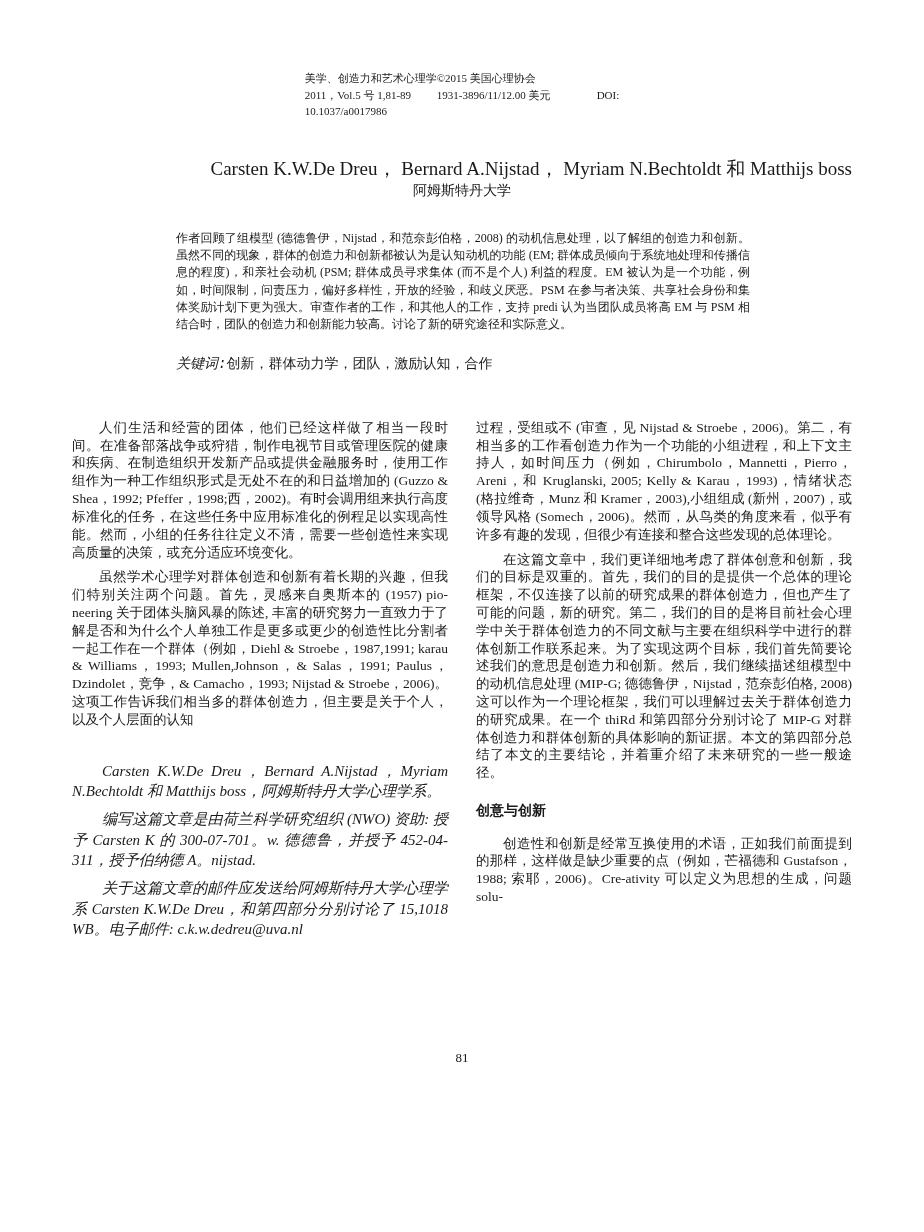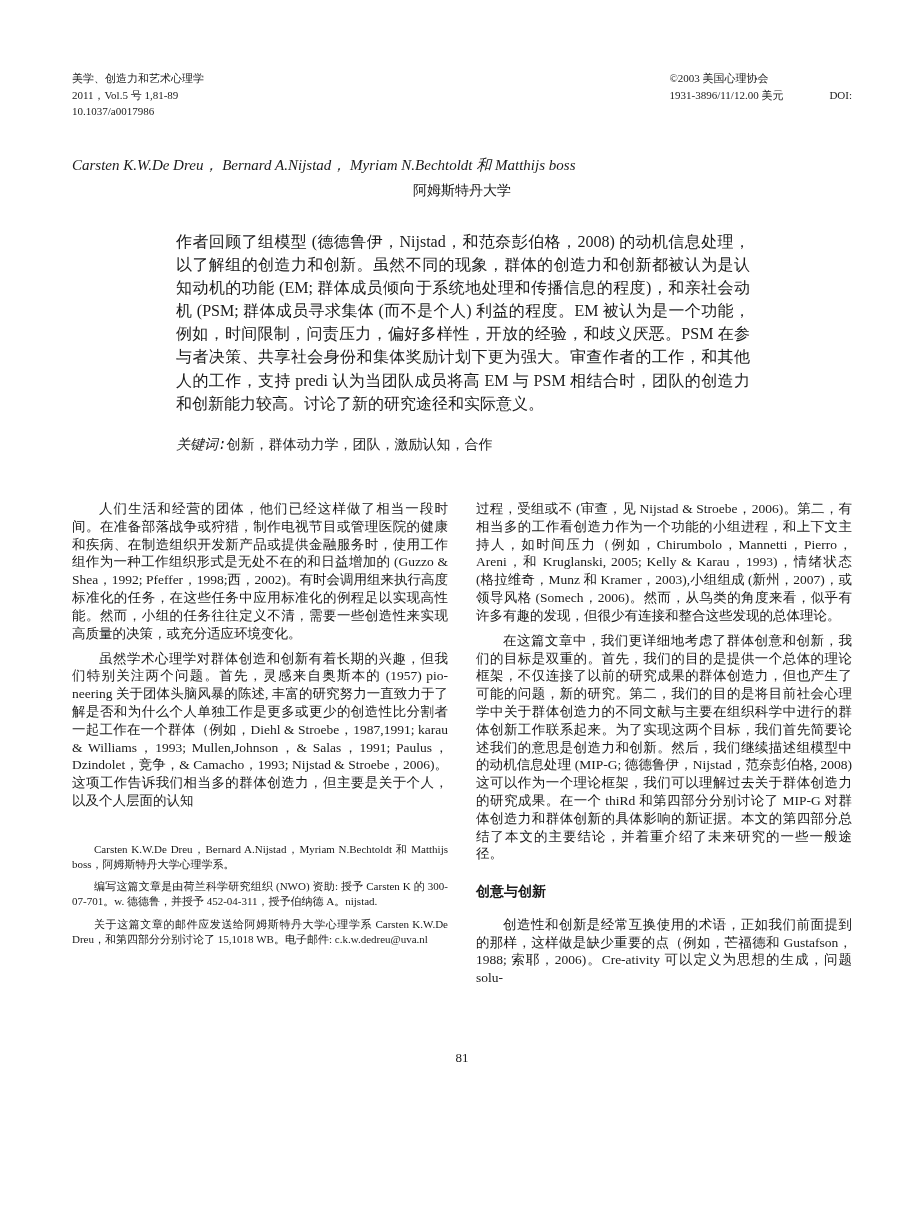--- a/index.html
+++ b/index.html
@@ -14,51 +14,49 @@
   }
   .page {
     position: relative;
     width: 924px;
     height: 1232px;
     padding: 70px 72px 0 72px;
   }
   
   .page-header {
     display: flex;
-    justify-content: space-between;
+    justify-content: center;
     font-size: 11px;
     line-height: 1.5;
   }
   .header-left div, .header-right div { white-space: nowrap; }
   .header-right .second-row { display: flex; }
   .doi-label { margin-left: 46px; }
   
   .title {
     margin-top: 40px;
     text-align: center;
     font-size: 24px;
     font-weight: normal;
     line-height: 1.35;
     letter-spacing: 1px;
   }
   .authors {
     margin-top: 36px;
-    text-align: left;
-    font-size: 15px;
-    font-style: italic;
+    text-align: right;
+    font-size: 19px;
   }
   .affiliation {
-    margin-top: 7px;
     text-align: center;
     font-size: 14px;
   }
   
   .abstract {
     margin: 30px 102px 0 104px;
-    font-size: 16px;
+    font-size: 12px;
     line-height: 1.45;
     text-align: justify;
   }
   .keywords {
     margin: 21px 102px 4px 104px;
     font-size: 14px;
     font-family: Liberation Mono, monospace;
   }
   .kw-label { font-style: italic; }
   
@@ -71,22 +69,23 @@
     flex: 1 1 0;
     font-size: 13.5px;
     line-height: 1.32;
     text-align: justify;
   }
   .column p.indent { text-indent: 2em; }
   .column p + p { margin-top: 7px; }
   
   .footnote {
     margin-top: 32px;
-    font-size: 11px;
+    font-size: 15px;
     line-height: 1.38;
+    font-style: italic;
   }
   .footnote p { text-indent: 2em; text-align: justify; }
   
   .section-heading {
     font-size: 14px;
     font-weight: bold;
     margin: 20px 0 14px 0;
   }
   
   .page-number {
@@ -104,21 +103,21 @@
 
 <div class="page">
 
   <div class="page-header">
     <div class="header-left">
       <div>美学、创造力和艺术心理学</div>
       <div>2011，Vol.5 号 1,81-89</div>
       <div>10.1037/a0017986</div>
     </div>
     <div class="header-right">
-      <div>©2003 美国心理协会</div>
+      <div>©2015 美国心理协会</div>
       <div class="second-row">
         <span>1931-3896/11/12.00 美元</span>
         <span class="doi-label">DOI:</span>
       </div>
     </div>
   </div>
 
 
   <div class="authors">Carsten K.W.De Dreu， Bernard A.Nijstad， Myriam N.Bechtoldt 和 Matthijs boss</div>
   <div class="affiliation">阿姆斯特丹大学</div>

